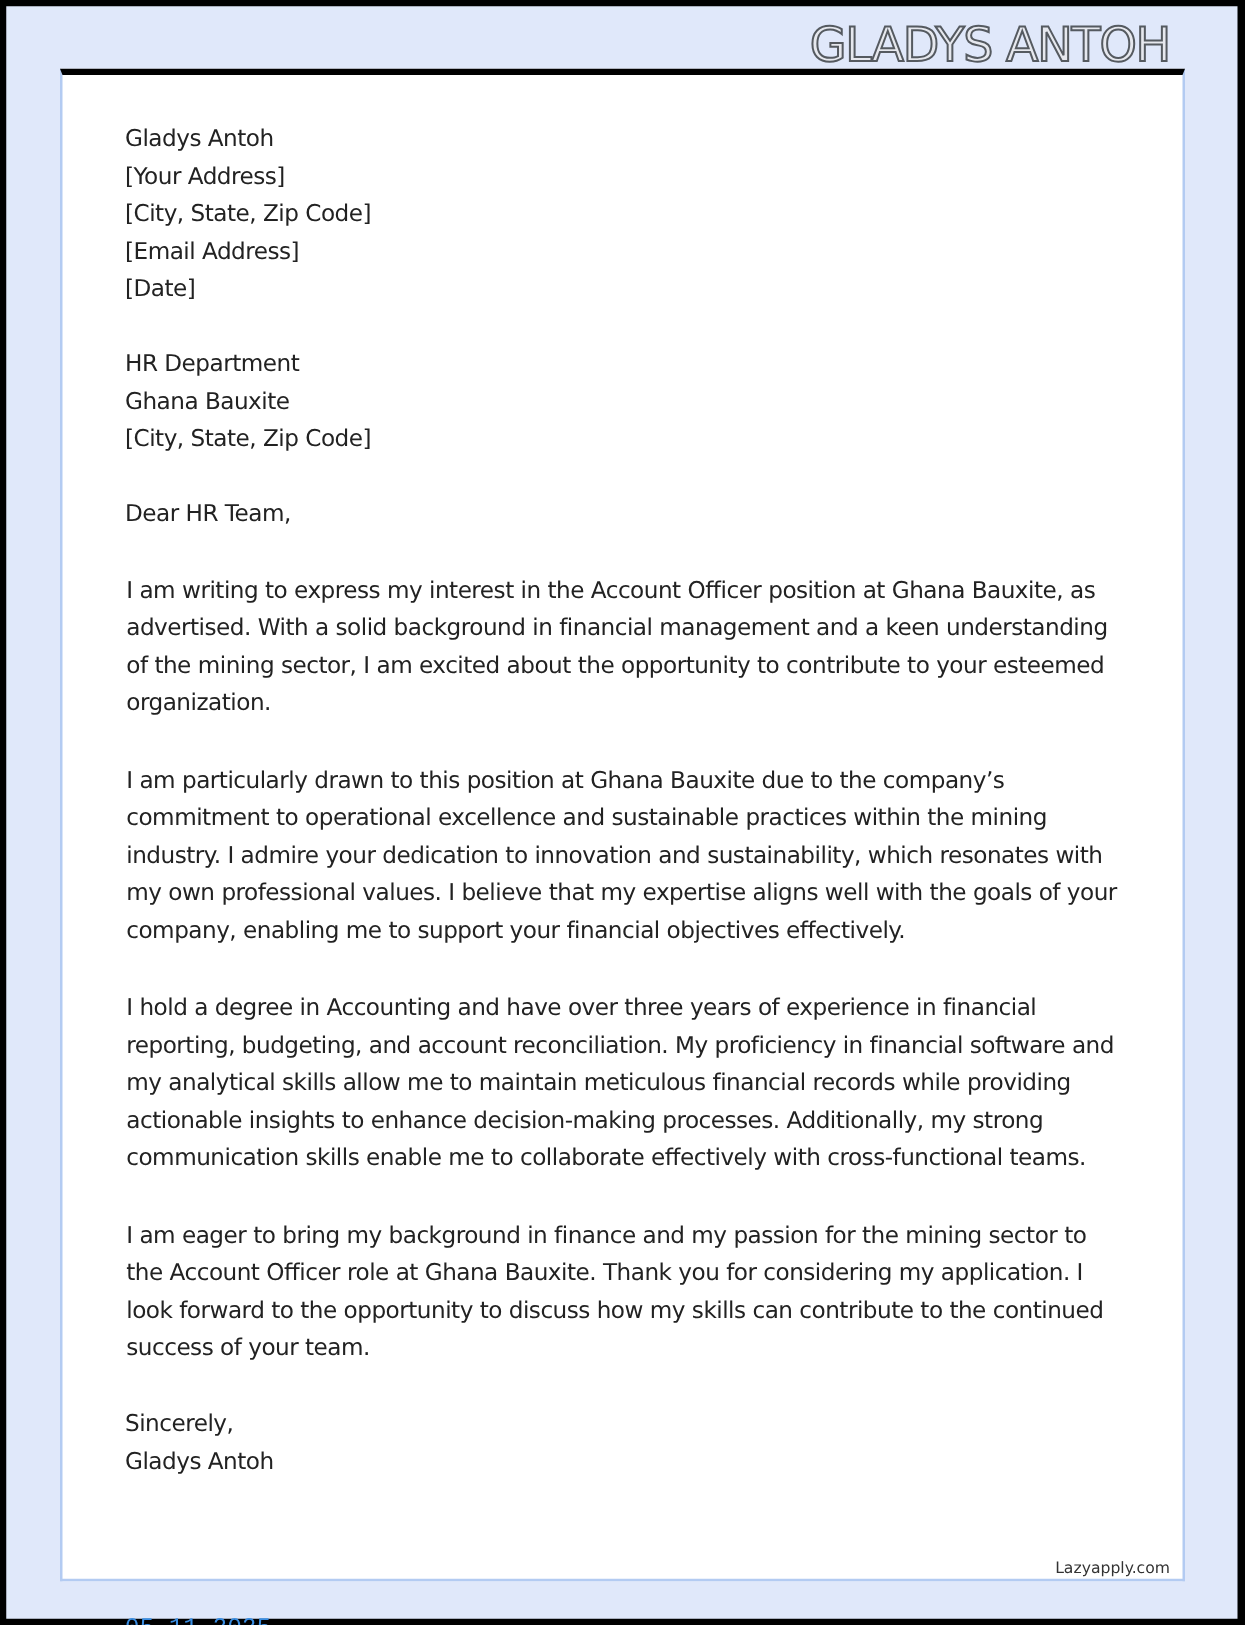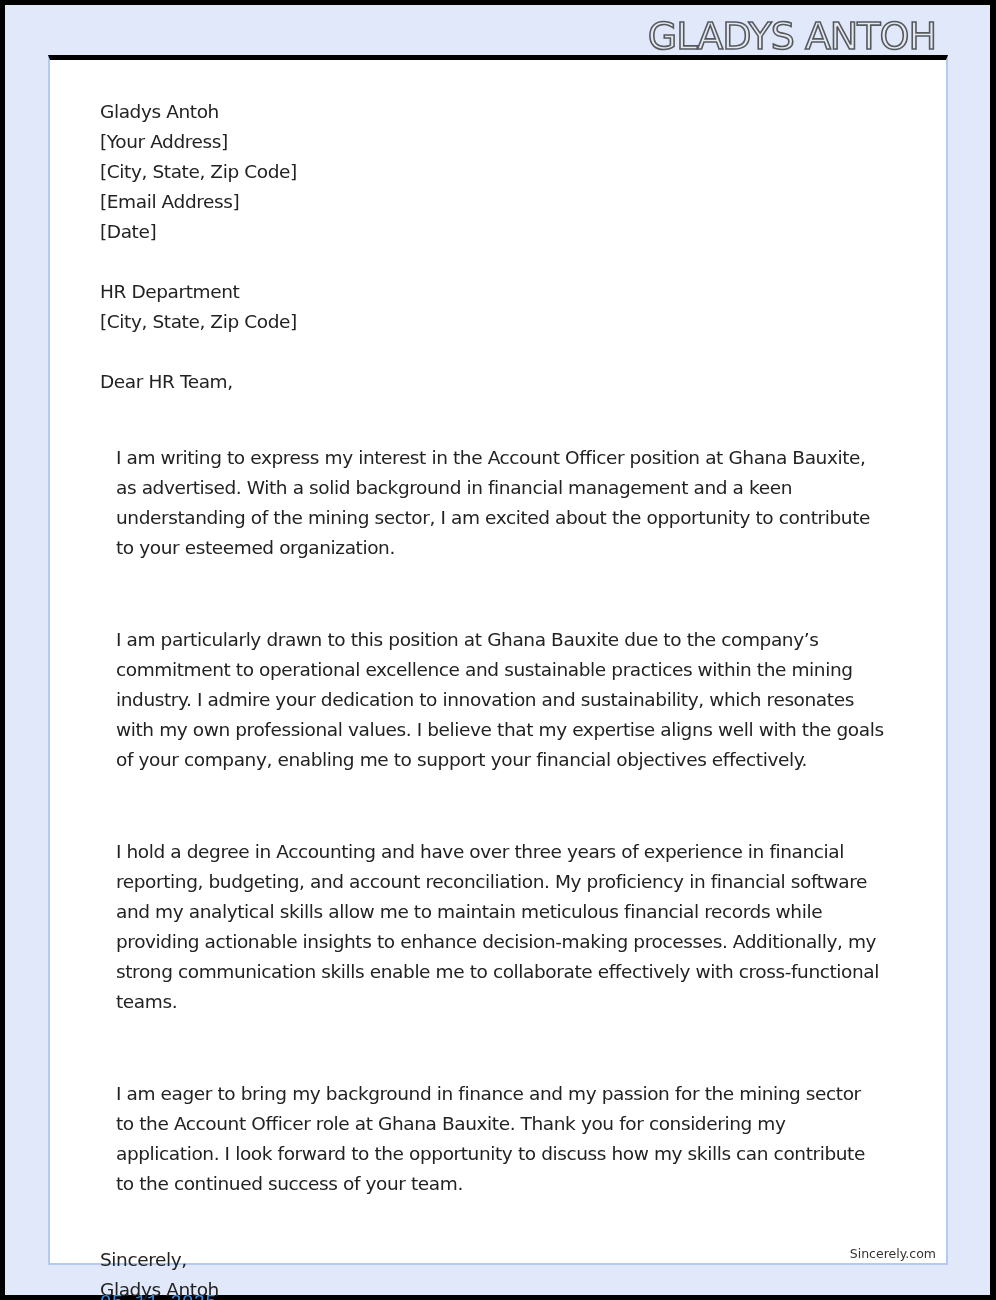--- a/index.html
+++ b/index.html
@@ -30,21 +30,21 @@
       box-sizing: content-box;
     }
     .content {
       position: absolute; left: 100px; top: 97px; width: 800px;
       font-size: 18.5px; line-height: 30px; color: #222;
       font-family: "DejaVu Sans", sans-serif;
       letter-spacing: -0.4px;
     }
     .line { display: block; white-space: nowrap; }
     .gap { display: block; height: 30px; }
-    .para { display: block; margin: 16px; }
+    .para { display: block; margin: 1px; }
     .para + .gap { }
     .date {
       position: absolute; left: 100px; top: 1291px;
       font-size: 19px; color: #3a8ee3; letter-spacing: 0.3px;
       font-family: Liberation Mono, monospace;
     }
     .watermark {
       position: absolute; right: 60px; top: 1246px;
       font-size: 12.5px; color: #333;
       font-family: "DejaVu Sans", sans-serif;
@@ -63,31 +63,32 @@
   <div>
     <span class="line">Gladys Antoh</span>
     <span class="line">[Your Address]</span>
     <span class="line">[City, State, Zip Code]</span>
     <span class="line">[Email Address]</span>
     <span class="line">[Date]</span>
   </div>
   <span class="gap"></span>
   <div>
     <span class="line">HR Department</span>
+    <span class="line">Ghana Bauxite</span>
     <span class="line">[City, State, Zip Code]</span>
   </div>
   <span class="gap"></span>
   <span class="line">Dear HR Team,</span>
   <span class="gap"></span>
   <p class="para">I am writing to express my interest in the Account Officer position at Ghana Bauxite, as advertised. With a solid background in financial management and a keen understanding of the mining sector, I am excited about the opportunity to contribute to your esteemed organization.</p>
   <span class="gap"></span>
   <p class="para">I am particularly drawn to this position at Ghana Bauxite due to the company’s commitment to operational excellence and sustainable practices within the mining industry. I admire your dedication to innovation and sustainability, which resonates with my own professional values. I believe that my expertise aligns well with the goals of your company, enabling me to support your financial objectives effectively.</p>
   <span class="gap"></span>
   <p class="para">I hold a degree in Accounting and have over three years of experience in financial reporting, budgeting, and account reconciliation. My proficiency in financial software and my analytical skills allow me to maintain meticulous financial records while providing actionable insights to enhance decision-making processes. Additionally, my strong communication skills enable me to collaborate effectively with cross-functional teams.</p>
   <span class="gap"></span>
   <p class="para">I am eager to bring my background in finance and my passion for the mining sector to the Account Officer role at Ghana Bauxite. Thank you for considering my application. I look forward to the opportunity to discuss how my skills can contribute to the continued success of your team.</p>
   <span class="gap"></span>
   <span class="line">Sincerely,</span>
   <span class="line">Gladys Antoh</span>
 </div>
 
 <div class="date">05-11-2025</div>
-<div class="watermark">Sincerely.com</div>
+<div class="watermark">Lazyapply.com</div>
 
 </body></html>

